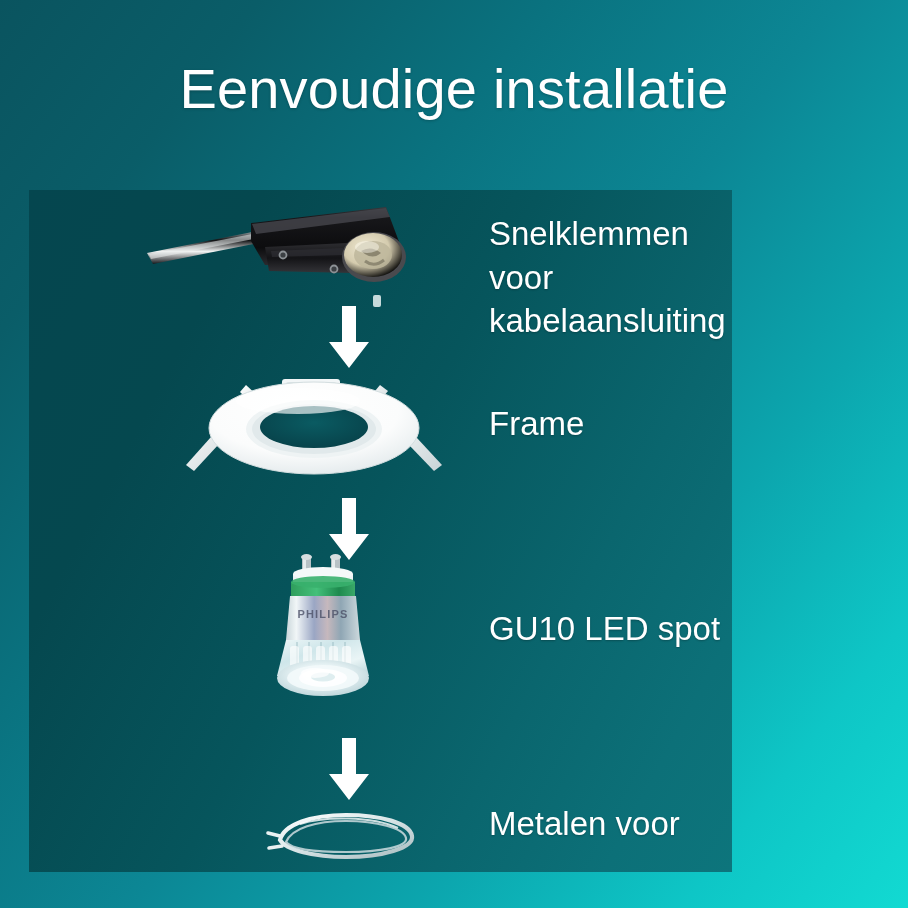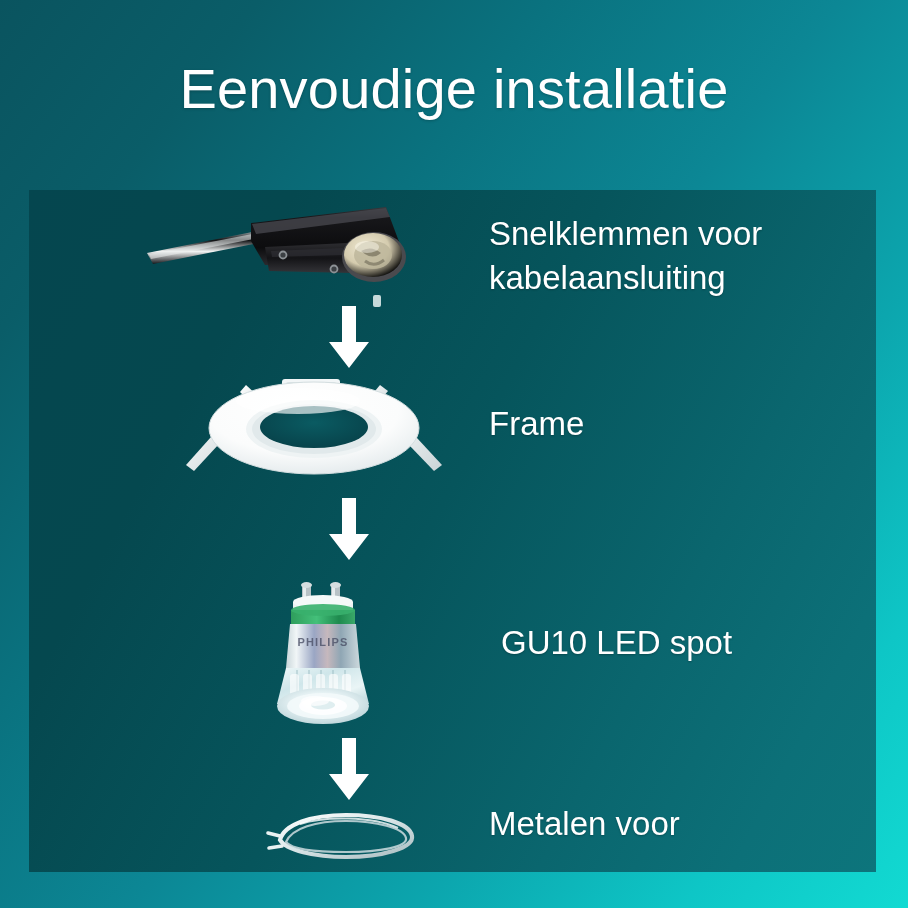--- a/index.html
+++ b/index.html
@@ -41,21 +41,21 @@
     line-height: 1.1;
     text-shadow: 0 1px 3px rgba(0,0,0,0.22);
     white-space: nowrap;
   }
 
   
   #panel {
     position: absolute;
     left: 29px;
     top: 190px;
-    width: 847px;
+    width: 703px;
     height: 682px;
     background:
       linear-gradient(118deg,
         #05464f 0%,
         #05484f 22%,
         #06555c 48%,
         #0a666e 72%,
         #0c7078 88%,
         #0d757c 100%);
     box-shadow: 0 0 0 0 rgba(0,0,0,0);
@@ -67,26 +67,26 @@
     font-weight: 300;
     line-height: 1.32;
     left: 460px;
     text-shadow: 0 1px 2px rgba(0,0,0,0.25);
     white-space: pre-line;
   }
 
   
   #art-connector { position:absolute; left:110px; top:5px;  width:300px; height:110px; }
   #art-frame     { position:absolute; left:145px; top:175px; width:280px; height:115px; }
-  #art-spot      { position:absolute; left:228px; top:392px; width:130px; height:150px; }
+  #art-spot      { position:absolute; left:228px; top:364px; width:130px; height:150px; }
   #art-ring      { position:absolute; left:225px; top:610px; width:180px; height:70px; }
 
   #lbl-connector { top: 22px; }
   #lbl-frame     { top: 212px; text-align: center; }
-  #lbl-spot      { top: 431px; margin-left: 12px; }
+  #lbl-spot      { top: 417px; }
   #lbl-ring      { top: 612px; }
 
   
   .arrow {
     position: absolute;
     left: 280px;
     width: 80px;
     height: 62px;
   }
   #arrow-1 { top: 116px; }

